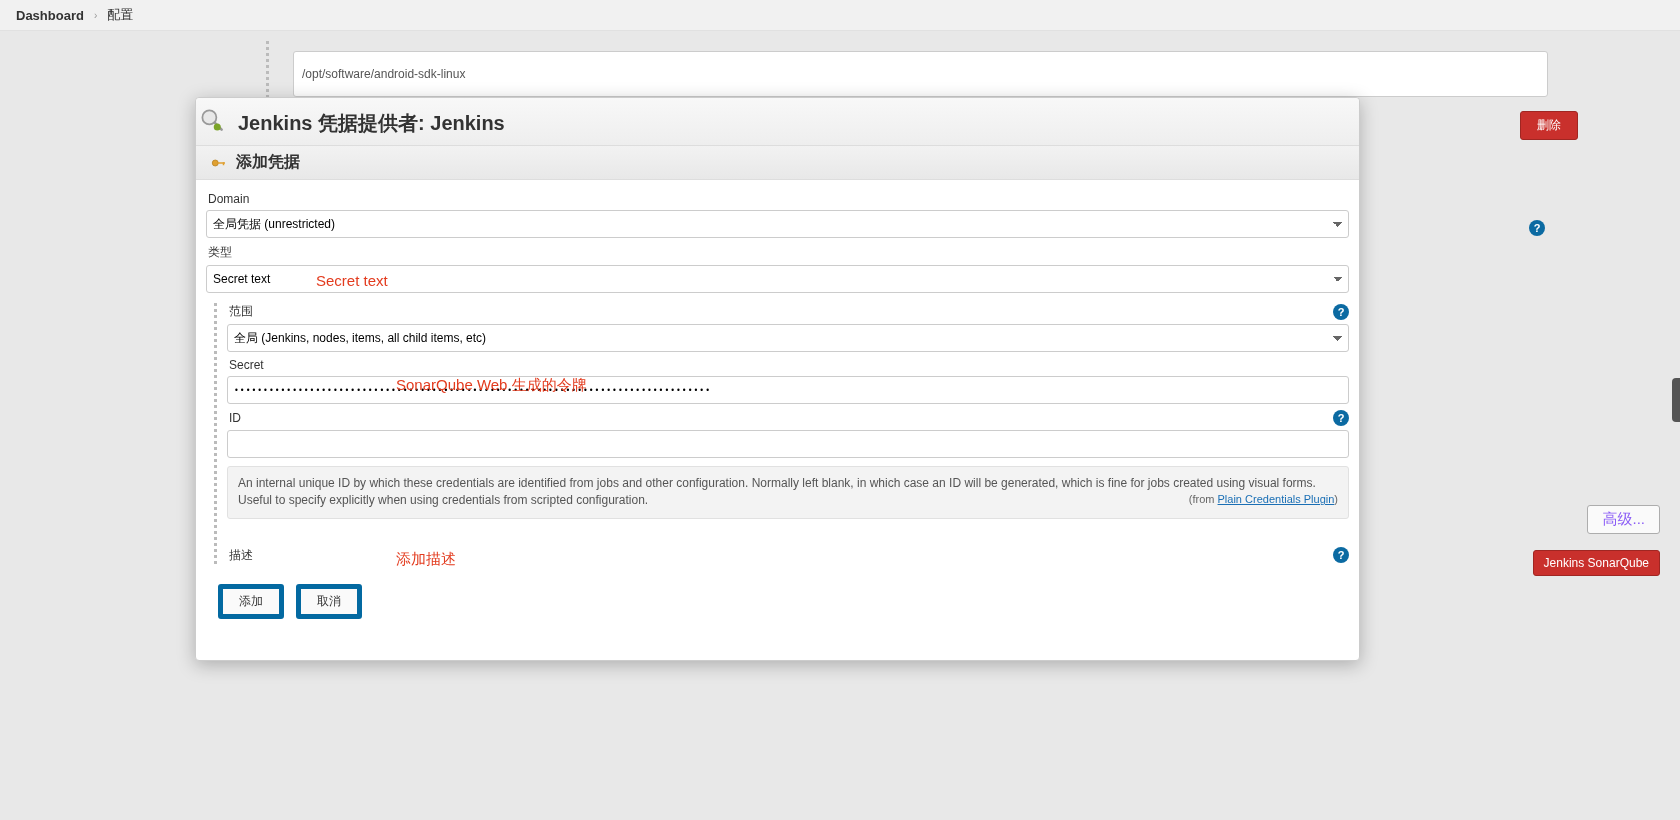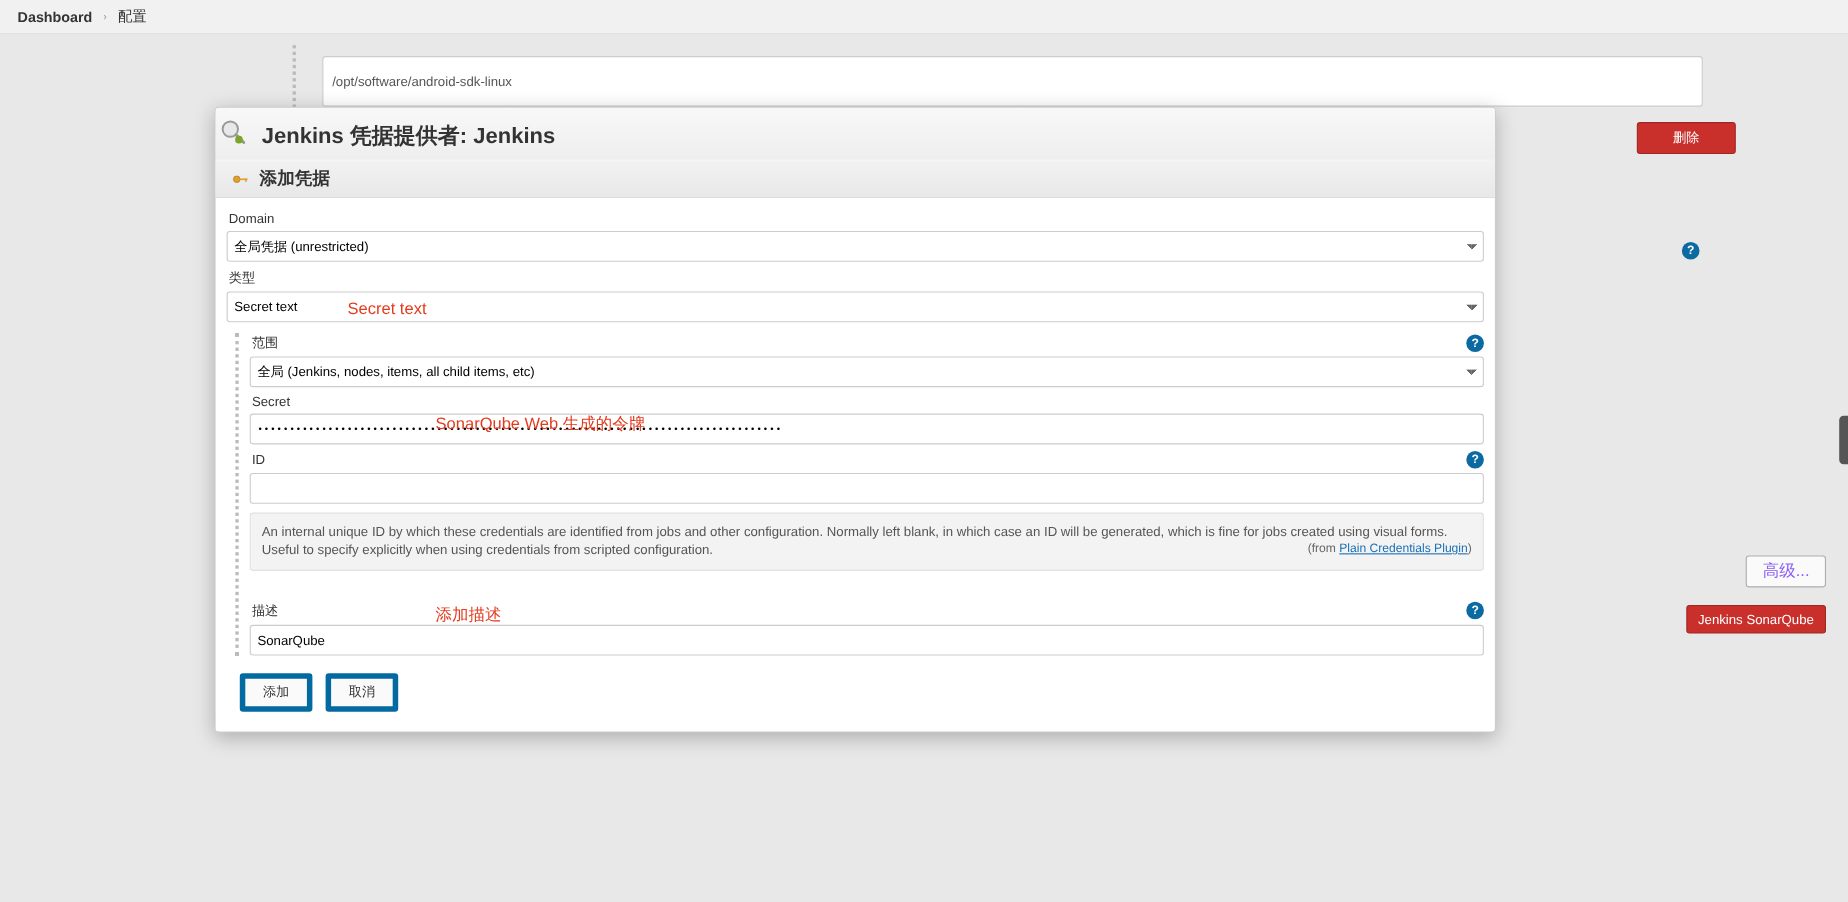--- a/index.html
+++ b/index.html
@@ -8,21 +8,21 @@
   
   .breadcrumb { background: #f1f1f1; padding: 6px 16px; border-bottom: 1px solid #e1e1e1; font-size: 13px; display:flex; align-items:center; gap:10px; }
   .breadcrumb a { color: #333; text-decoration: none; font-weight: bold; }
   .breadcrumb .sep { color: #999; font-size: 10px; }
   .breadcrumb .cur { color: #333; }
 
   
   .page-bg { padding: 10px 20px 40px 260px; }
   .bg-panel { border-left: 3px dotted #bbb; margin-left: 6px; padding-left: 24px; padding-top:10px; }
   .android-input { width: 100%; max-width: 1255px; height: 46px; padding: 4px 8px; border: 1px solid #ccc; border-radius: 3px; background: #fff; color:#555; font-size:12px;}
-  .btn-red { background: #c9302c; border: 1px solid #a02622; color: #fff; border-radius: 3px; padding: 5px 32px; font-size: 12px; cursor: pointer; }
+  .btn-red { background: #c9302c; border: 1px solid #a02622; color: #fff; border-radius: 3px; padding: 5px 16px; font-size: 12px; cursor: pointer; }
   .btn-row-right { display:flex; justify-content:flex-end; max-width:1285px; margin-top:14px; }
 
   .help-icon { width:16px; height:16px; border-radius:50%; background:#0b6aa2; color:#fff; text-align:center; line-height:16px; font-size:11px; font-weight:bold; display:inline-block; }
 
   .adv-btn { background: #fafafa; border:1px solid #adadad; border-radius:3px; padding:4px 14px; font-size:15px; cursor:pointer; color:#8b5cf6;}
 
   
   .modal-wrap { position: absolute; left: 195px; top: 97px; width: 1165px; background:#fff; border:1px solid #ccc; border-radius:4px; box-shadow: 0 4px 18px rgba(0,0,0,.25); }
   .modal-title-bar { background: linear-gradient(#f8f8f8,#eee); border-bottom:1px solid #ddd; border-radius:4px 4px 0 0; padding: 8px 2px; display:flex; align-items:flex-end; gap:12px;}
   .modal-title-bar .t-icon svg { width:28px; height:28px; }
@@ -136,21 +136,20 @@
         <span class="from-text">
           <span>(from </span><a href="#">Plain Credentials Plugin</a><span>)</span>
         </span>
         <div style="clear:both"></div>
       </div>
 
       <div class="form-label-row" style="margin-top:28px;">
         <span class="lbl">描述</span>
         <span class="help-icon">?</span>
       </div>
-      <input type="text" class="full-input" value="SonarQube" style="">
       <span class="annotation-red" style="top:370px; left:200px;">添加描述</span>
     </div>
 
     <div class="modal-footer">
       <button class="btn-small">添加</button>
       <button class="btn-small">取消</button>
     </div>
   </div>
 </div>
 

